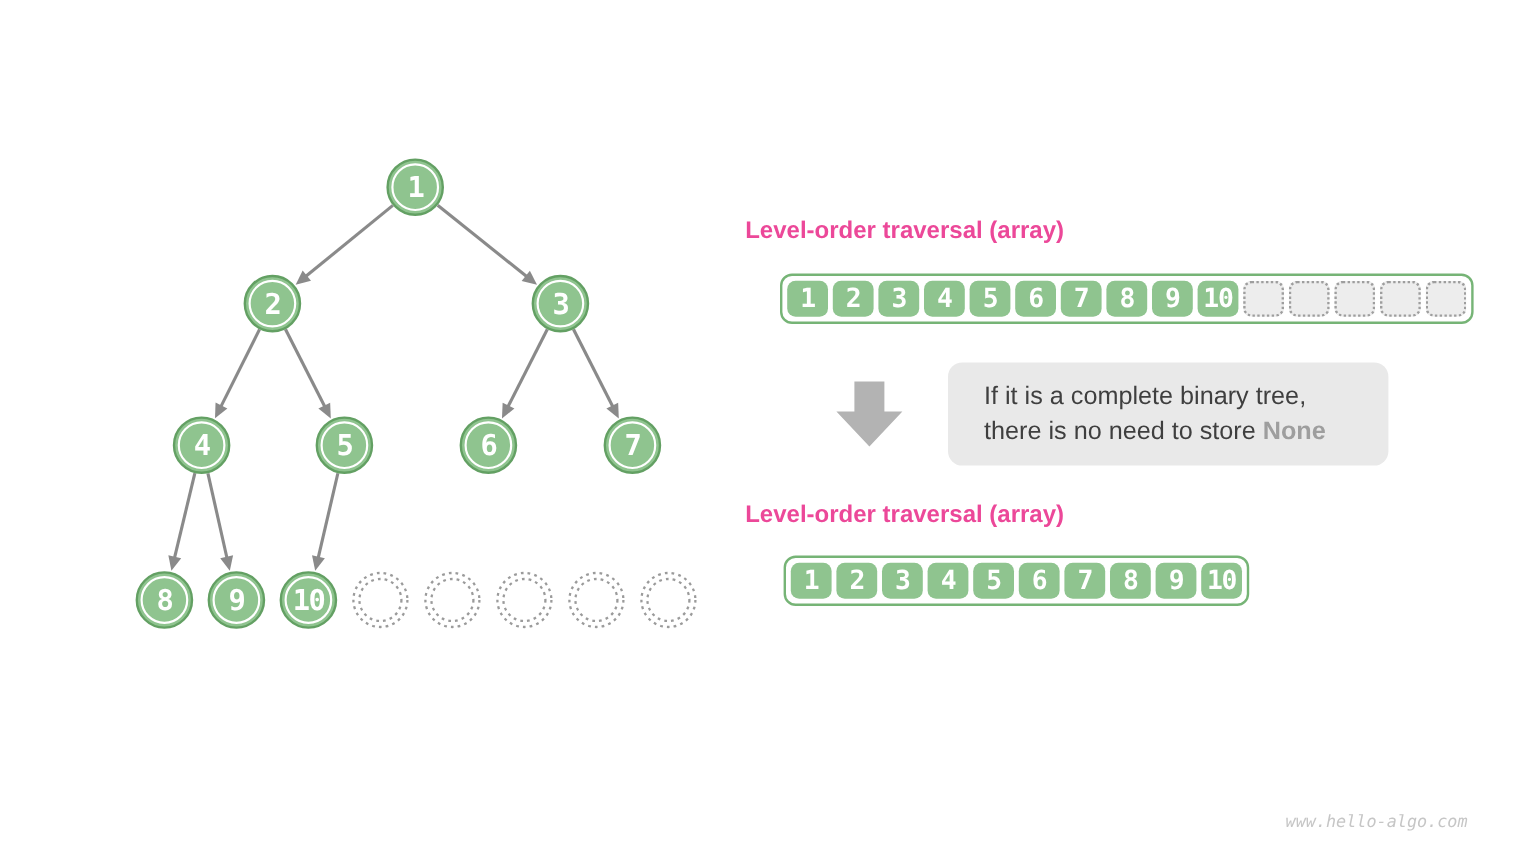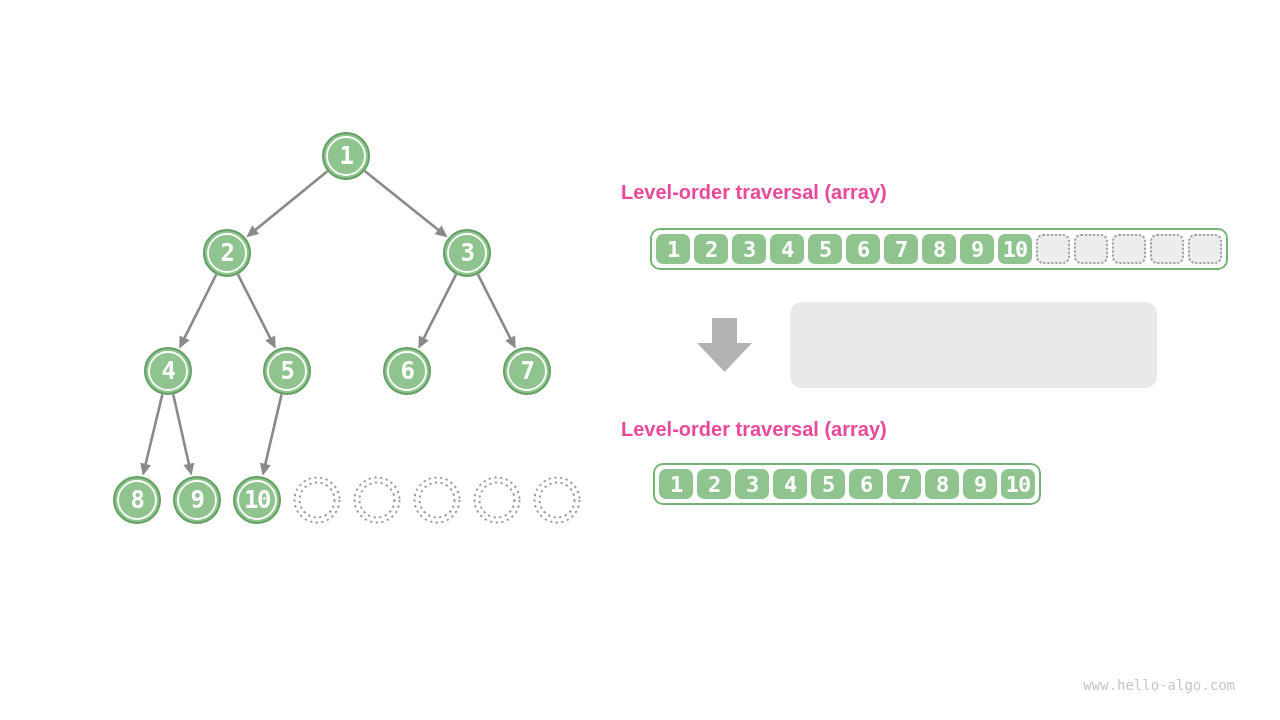--- a/index.html
+++ b/index.html
@@ -40,22 +40,22 @@
   #note-box{
     position:absolute;left:790px;top:302px;width:367px;height:86px;
     background:#E9E9E9;border-radius:12px;box-sizing:border-box;
     display:flex;flex-direction:column;justify-content:center;
     padding-left:30px;
     font-size:21px;line-height:29px;color:#3F3F3F;
   }
   #note-box .hl{font-weight:bold;color:#9E9E9E;}
 
   #watermark{
-    position:absolute;right:45px;top:677px;
-    font-family:"DejaVu Sans Mono",monospace;font-size:14px;color:#C6C6C6;
+    position:absolute;right:57px;top:677px;
+    font-family:"DejaVu Sans Mono",monospace;font-size:14px;color:#C6C6C6;font-style:italic;
   }
 </style>
 </head>
 <body>
 
 <div id="canvas">
 
   <svg id="tree-svg" width="620" height="620" viewBox="0 0 620 620">
       <g>
         <line x1="327.397195935837" y1="171.16363020356144" x2="254.12908926023772" y2="230.88637261980625" stroke="#8A8A8A" stroke-width="2.6"></line>
@@ -183,20 +183,22 @@
       <div class="cell empty"></div>
       <div class="cell empty"></div>
       <div class="cell empty"></div>
     </div>
 
   <svg id="down-arrow" width="66" height="62" viewBox="0 0 66 62">
     <polygon points="20,3 45,3 45,28 60,28 32.5,57 5,28 20,28" fill="#B3B3B3"></polygon>
   </svg>
 
   <div id="note-box">
+    <div>If it is a complete binary tree,</div>
+    <div><span>there is no need to store </span><span class="hl">None</span></div>
   </div>
 
   <div id="label-bottom" class="panel-label">Level-order traversal (array)</div>
 
   <div id="array-compact" class="array">
       <div class="cell">1</div>
       <div class="cell">2</div>
       <div class="cell">3</div>
       <div class="cell">4</div>
       <div class="cell">5</div>

